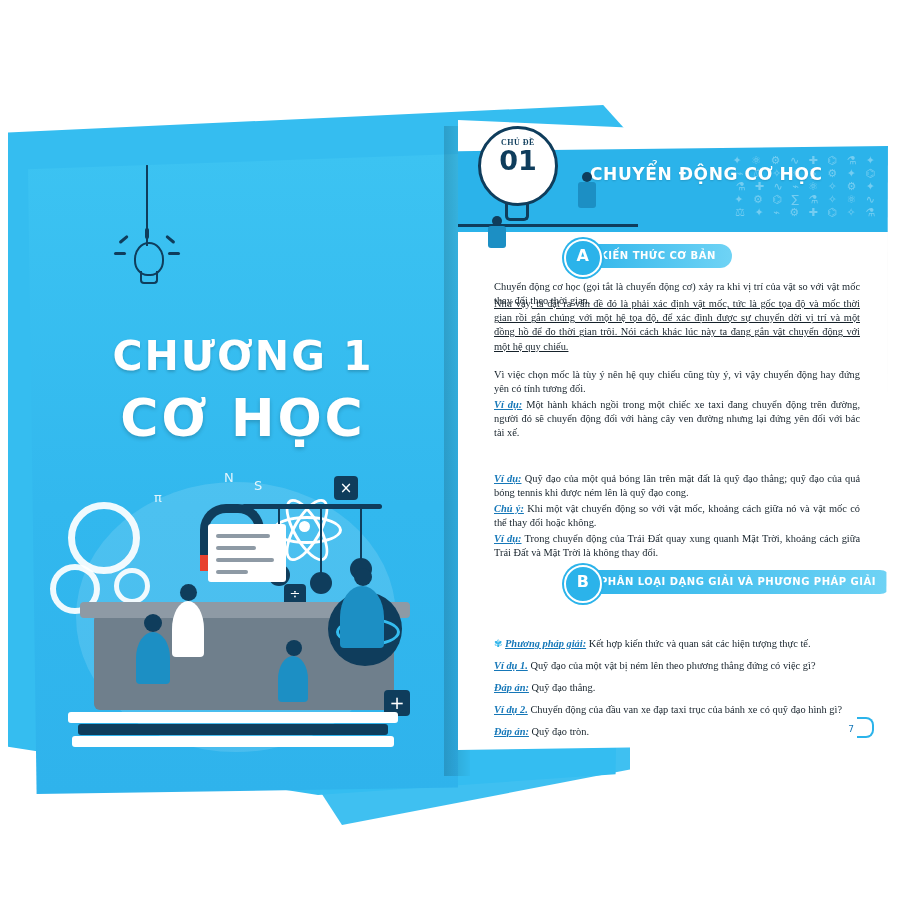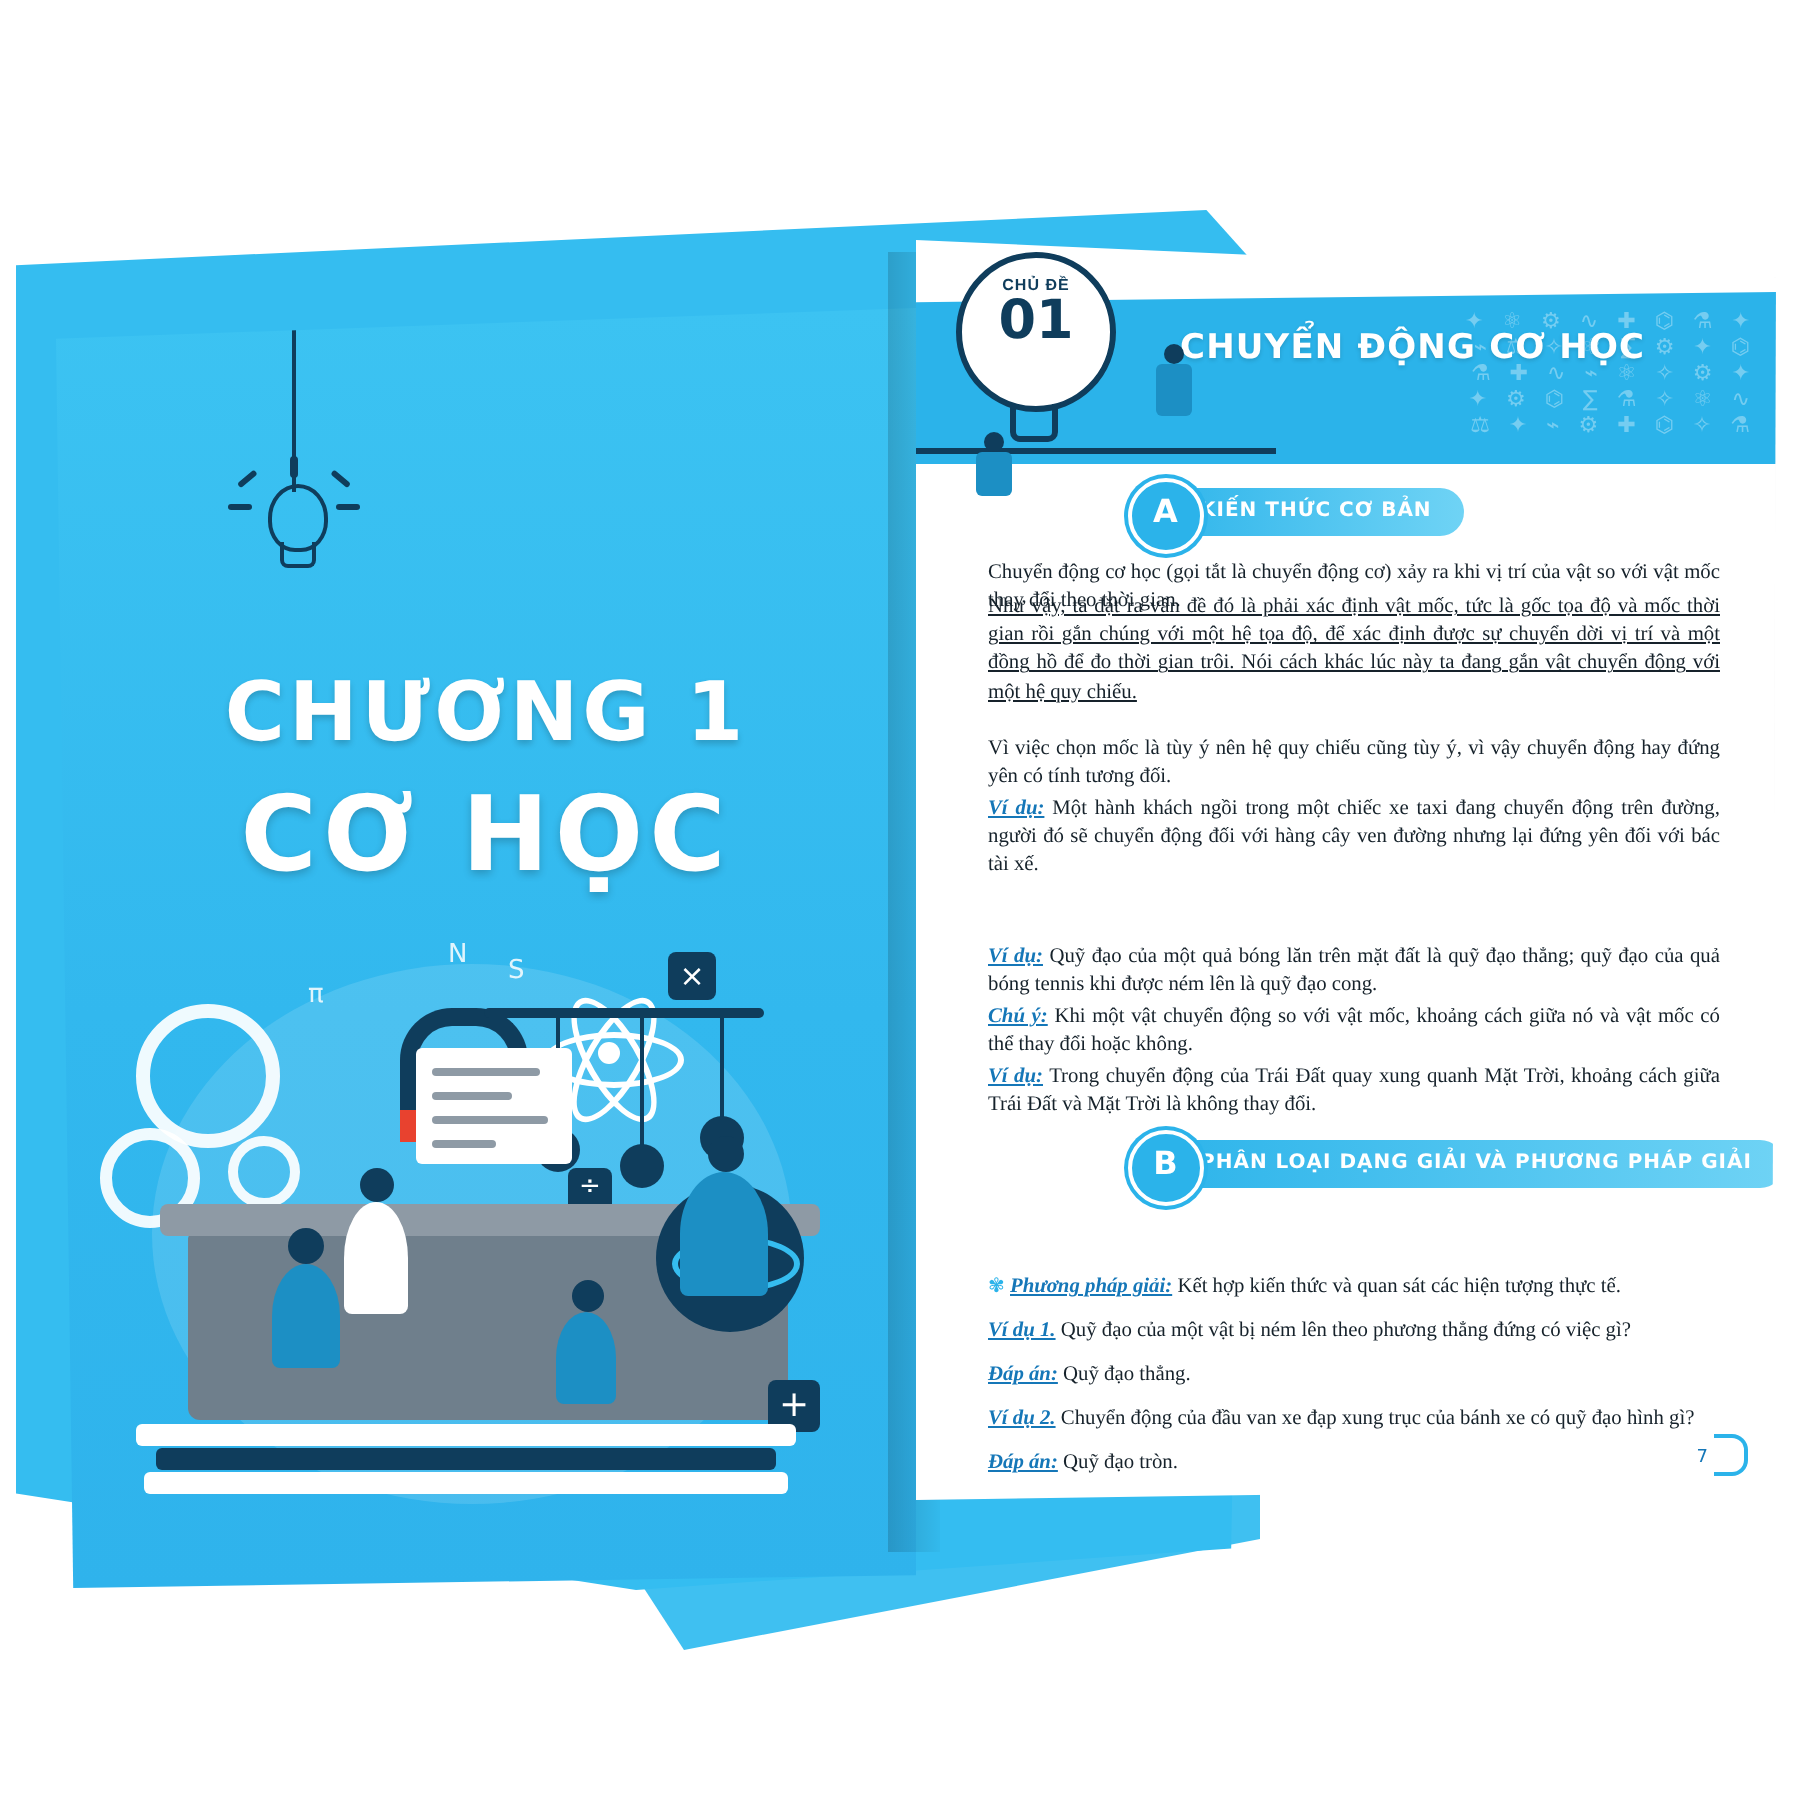--- a/index.html
+++ b/index.html
@@ -375,21 +375,21 @@
     position: absolute;
     left: 20px; top: 6px;
     width: 74px; height: 74px;
     border-radius: 50%;
     background: #ffffff;
     border: 3px solid #0f3d5c;
     text-align: center;
     color: #0f3d5c;
   }
   .topic-badge .lbl {
-    font-family: Liberation Sans, sans-serif;
+    font-family: Liberation Serif, serif;
     font-size: 8px;
     font-weight: bold;
     letter-spacing: .5px;
     margin-top: 9px;
   }
   .topic-badge .num {
     font-family: "DejaVu Sans", sans-serif;
     font-size: 27px;
     font-weight: bold;
     line-height: 28px;
@@ -703,21 +703,21 @@
         <span>Quỹ đạo của một vật bị ném lên theo phương thẳng đứng có việc gì?</span>
       </div>
 
       <div class="pp-line" style="top:562px;">
         <span class="lead">Đáp án:</span>
         <span>Quỹ đạo thẳng.</span>
       </div>
 
       <div class="pp-line" style="top:584px;">
         <span class="lead">Ví dụ 2.</span>
-        <span>Chuyển động của đầu van xe đạp xung trục của bánh xe có quỹ đạo hình gì?</span>
+        <span>Chuyển động của đầu van xe đạp taxi trục của bánh xe có quỹ đạo hình gì?</span>
       </div>
 
       <div class="pp-line" style="top:606px;">
         <span class="lead">Đáp án:</span>
         <span>Quỹ đạo tròn.</span>
       </div>
 
       <div class="page-number">7</div>
       <div class="page-corner"></div>
     </div>

